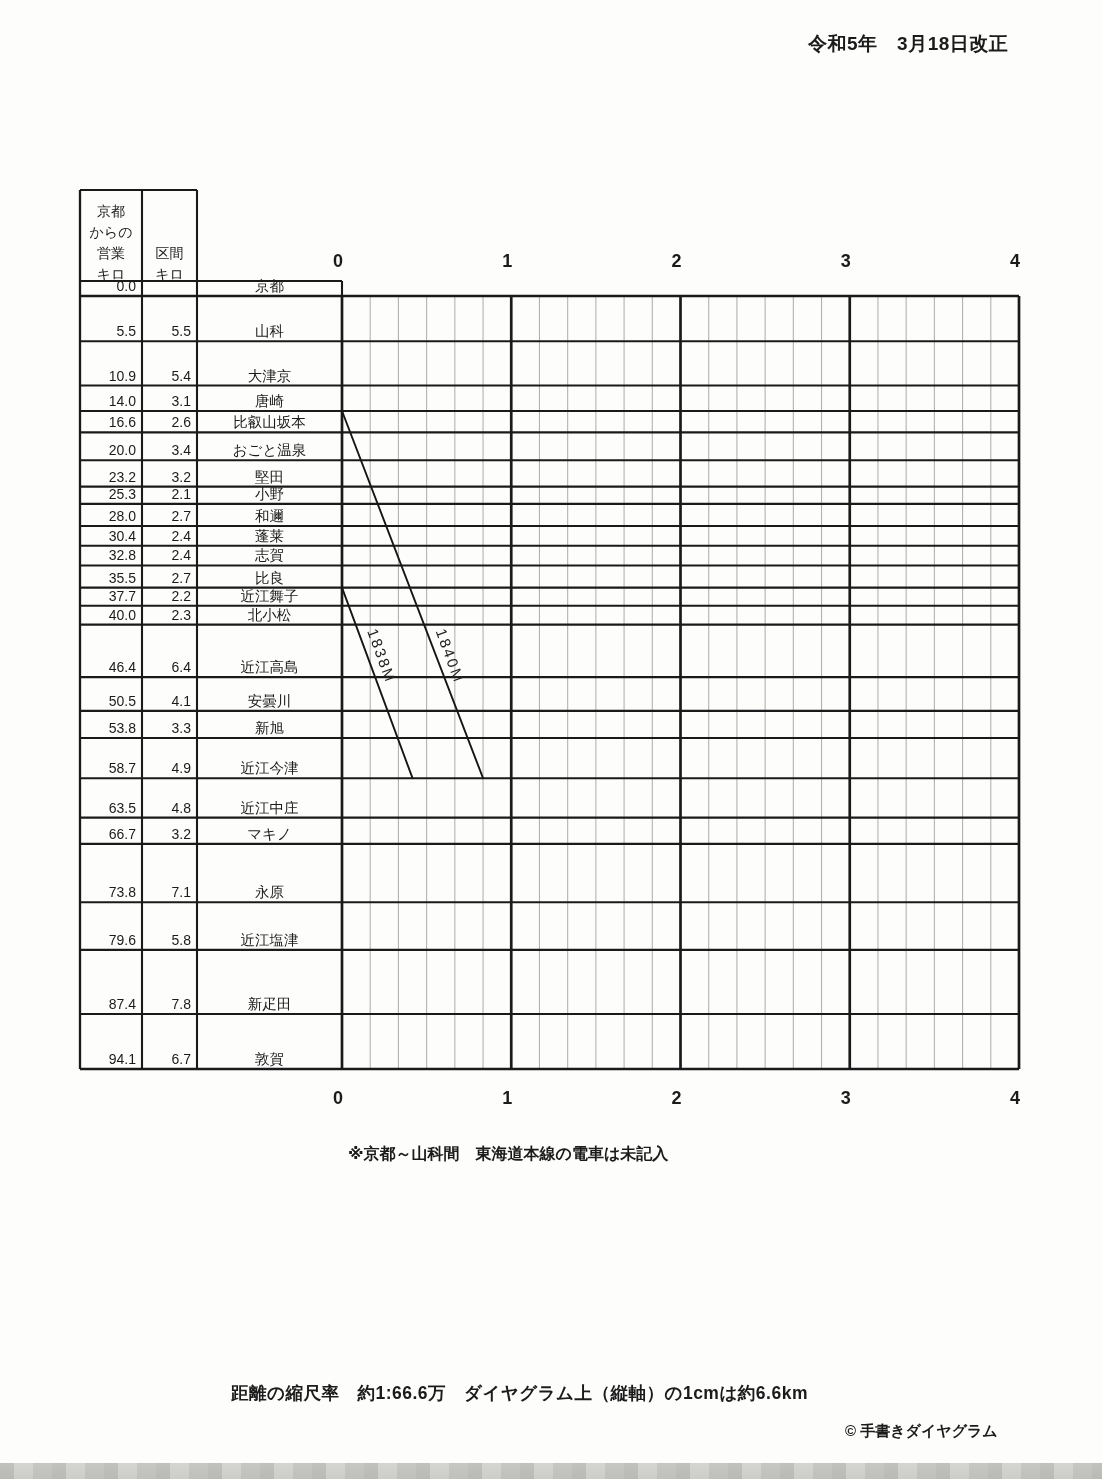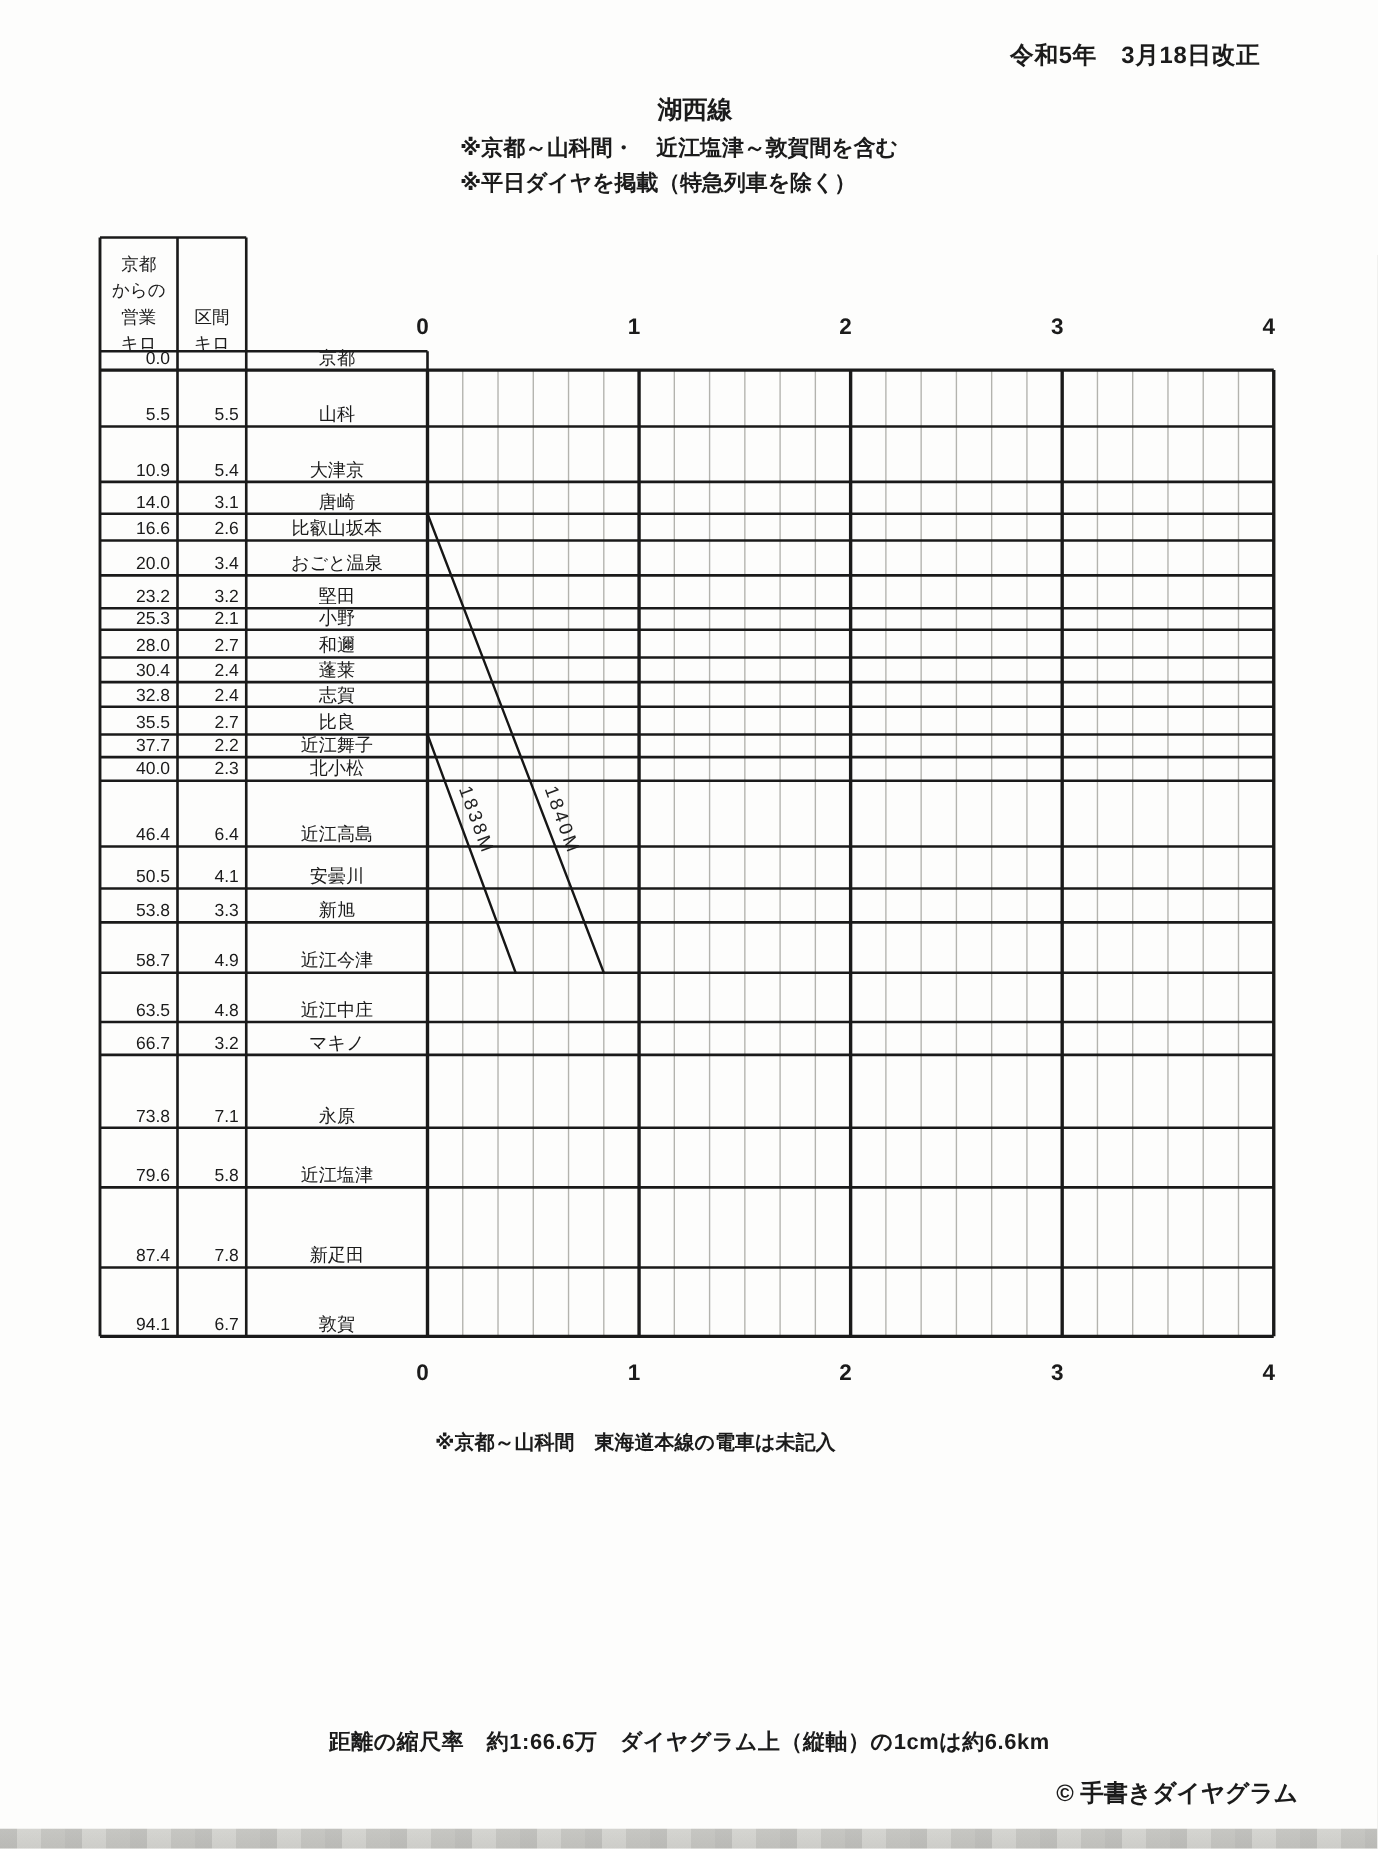--- a/index.html
+++ b/index.html
@@ -7,47 +7,42 @@
     position:relative;width:1102px;height:1479px;margin:0 auto;
     background:#fdfdfc;overflow:hidden;
     font-family:"Liberation Sans","DejaVu Sans",sans-serif;
     color:#1b1b1b;
   }
   .abs{position:absolute;}
   .revision{left:808px;top:31px;font-size:19px;font-weight:600;letter-spacing:.5px;}
   .titleblock{left:368px;top:74px;width:376px;line-height:28px;font-size:17.5px;font-weight:600;}
   .titleblock .main-title{display:block;text-align:center;font-size:20px;margin-bottom:2px;}
   .bottomnote{left:348px;top:1144px;font-size:16px;font-weight:600;}
-  .scalenote{left:231px;top:1381px;font-size:17.5px;font-weight:700;letter-spacing:.5px;margin-left:32px;}
-  .copyright{left:845px;top:1422px;font-size:19px;font-weight:600;}
+  .scalenote{left:231px;top:1381px;font-size:17.5px;font-weight:700;letter-spacing:.5px;}
+  .copyright{left:845px;top:1422px;font-size:15px;font-weight:600;}
   .scanband{
     left:0;top:1463px;width:1102px;height:16px;
     background:
       repeating-linear-gradient(90deg,rgba(120,120,118,.25) 0 14px,rgba(190,190,186,.15) 14px 33px,rgba(150,150,146,.28) 33px 52px),
       linear-gradient(#d9d9d5,#cfcfcb);
   }
   svg text{font-family:"Liberation Sans","DejaVu Sans",sans-serif;fill:#1b1b1b;}
   svg .axis{font-size:18px;font-weight:600;}
   svg .num{font-size:14px;font-weight:500;}
   svg .sta{font-size:14.5px;font-weight:500;}
   svg .hdr{font-size:14px;font-weight:500;}
   svg .hand{font-size:15px;letter-spacing:2.2px;fill:#222;}
 </style>
 </head>
 <body>
 
 <div class="page">
 
   <div class="abs revision">令和5年　3月18日改正</div>
 
-  <div class="abs titleblock">
-    <span class="main-title">湖西線</span>
-    <span>※京都～山科間・　近江塩津～敦賀間を含む</span><br>
-    <span>※平日ダイヤを掲載（特急列車を除く）</span>
-  </div>
 
   <svg id="diagram" class="abs" style="left:0;top:0" width="1102" height="1479" viewBox="0 0 1102 1479">
       <line x1="370.2083333333333" y1="296" x2="370.2083333333333" y2="1069" stroke="#b3b3ae" stroke-width="1.1"></line>
       <line x1="398.4166666666667" y1="296" x2="398.4166666666667" y2="1069" stroke="#b3b3ae" stroke-width="1.1"></line>
       <line x1="426.625" y1="296" x2="426.625" y2="1069" stroke="#b3b3ae" stroke-width="1.1"></line>
       <line x1="454.8333333333333" y1="296" x2="454.8333333333333" y2="1069" stroke="#b3b3ae" stroke-width="1.1"></line>
       <line x1="483.04166666666663" y1="296" x2="483.04166666666663" y2="1069" stroke="#b3b3ae" stroke-width="1.1"></line>
       <line x1="539.4583333333334" y1="296" x2="539.4583333333334" y2="1069" stroke="#b3b3ae" stroke-width="1.1"></line>
       <line x1="567.6666666666666" y1="296" x2="567.6666666666666" y2="1069" stroke="#b3b3ae" stroke-width="1.1"></line>
       <line x1="595.875" y1="296" x2="595.875" y2="1069" stroke="#b3b3ae" stroke-width="1.1"></line>

